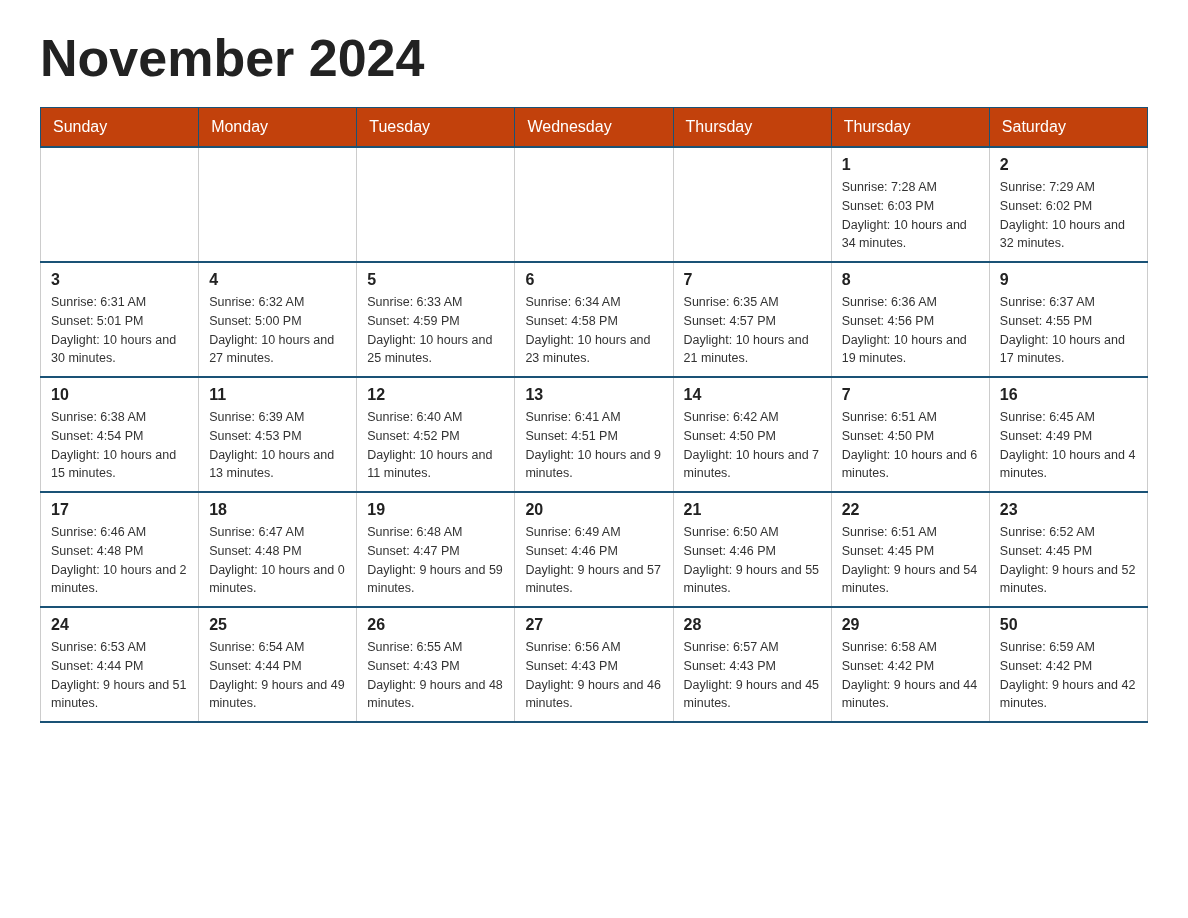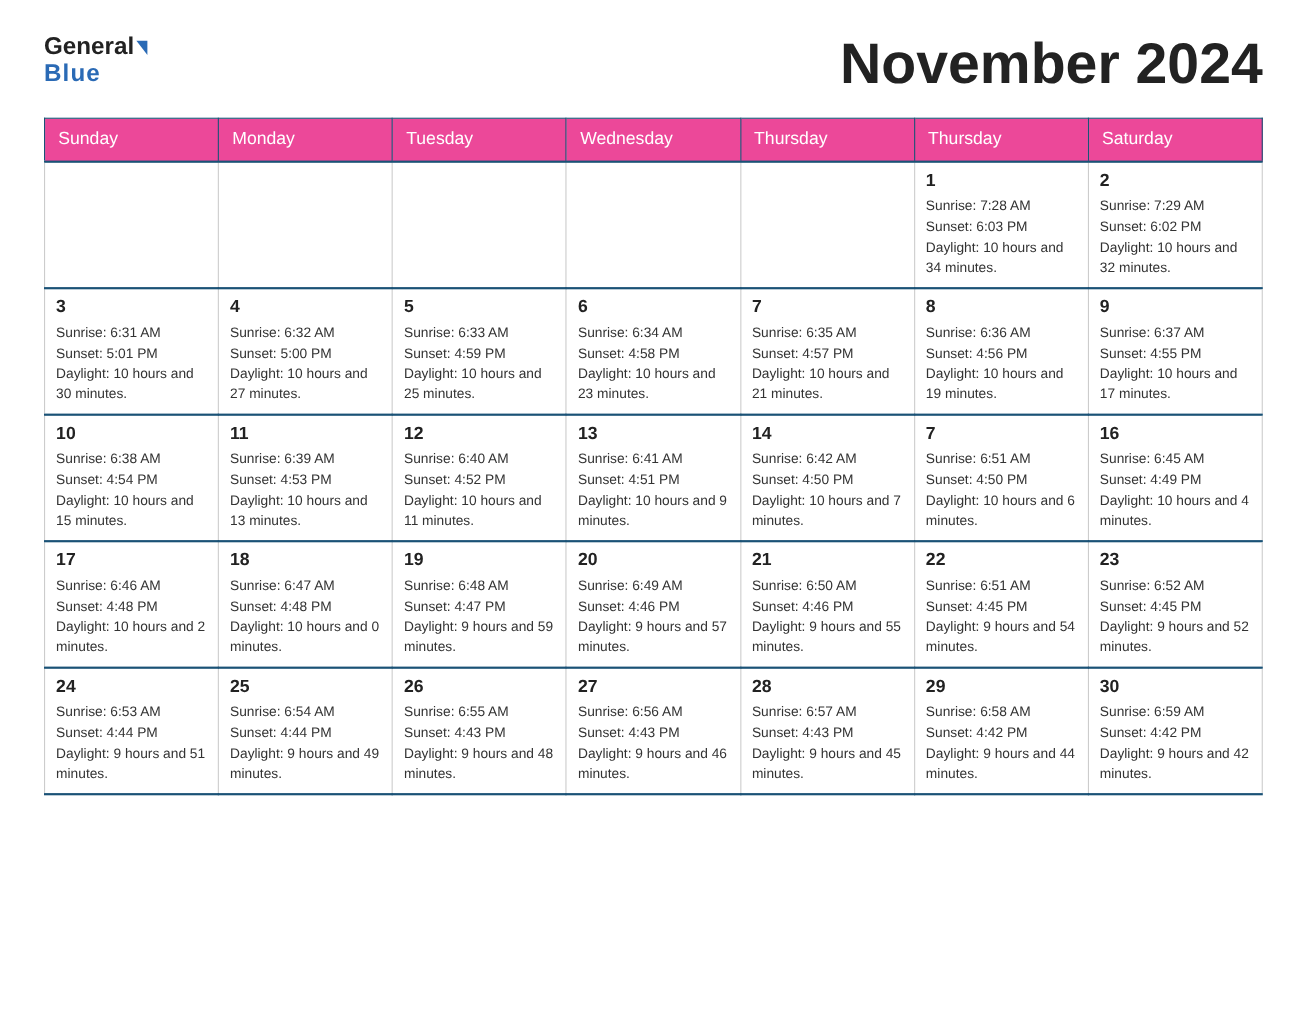--- a/index.html
+++ b/index.html
@@ -55,21 +55,21 @@
       font-size: 20px;
       color: #444;
       margin-top: 4px;
     }
     .calendar-table {
       width: 100%;
       border-collapse: collapse;
       border: 1px solid #999;
     }
     .calendar-table th {
-      background-color: #ec4899;
+      background-color: #c2410c;
       color: #fff;
       text-align: left;
       padding: 10px 12px;
       font-size: 16px;
       font-weight: normal;
       border: 1px solid #1a5276;
     }
     .calendar-table td {
       vertical-align: top;
       padding: 8px 10px;
@@ -92,26 +92,20 @@
       line-height: 1.5;
     }
     .empty-cell {
       background: #fff;
     }
   </style>
 </head>
 <body>
 
 <div class="header">
-  <div class="logo-area">
-    <div class="logo-text">
-      General<span class="logo-arrow"></span>
-    </div>
-    <div class="logo-line2">Blue</div>
-  </div>
   <div class="title-area">
     <div class="month-title">November 2024</div>
   </div>
 </div>
 
 <table class="calendar-table">
   <thead>
     <tr>
     <th>Sunday</th>
         <th>Monday</th>
@@ -334,21 +328,21 @@
 and 45 minutes.</div>
         </td>
         <td>
           <div class="day-number">29</div>
           <div class="day-info">Sunrise: 6:58 AM
 Sunset: 4:42 PM
 Daylight: 9 hours
 and 44 minutes.</div>
         </td>
         <td>
-          <div class="day-number">30</div>
+          <div class="day-number">50</div>
           <div class="day-info">Sunrise: 6:59 AM
 Sunset: 4:42 PM
 Daylight: 9 hours
 and 42 minutes.</div>
         </td>
       </tr>
     </tbody>
 </table>
 
 </body></html>

